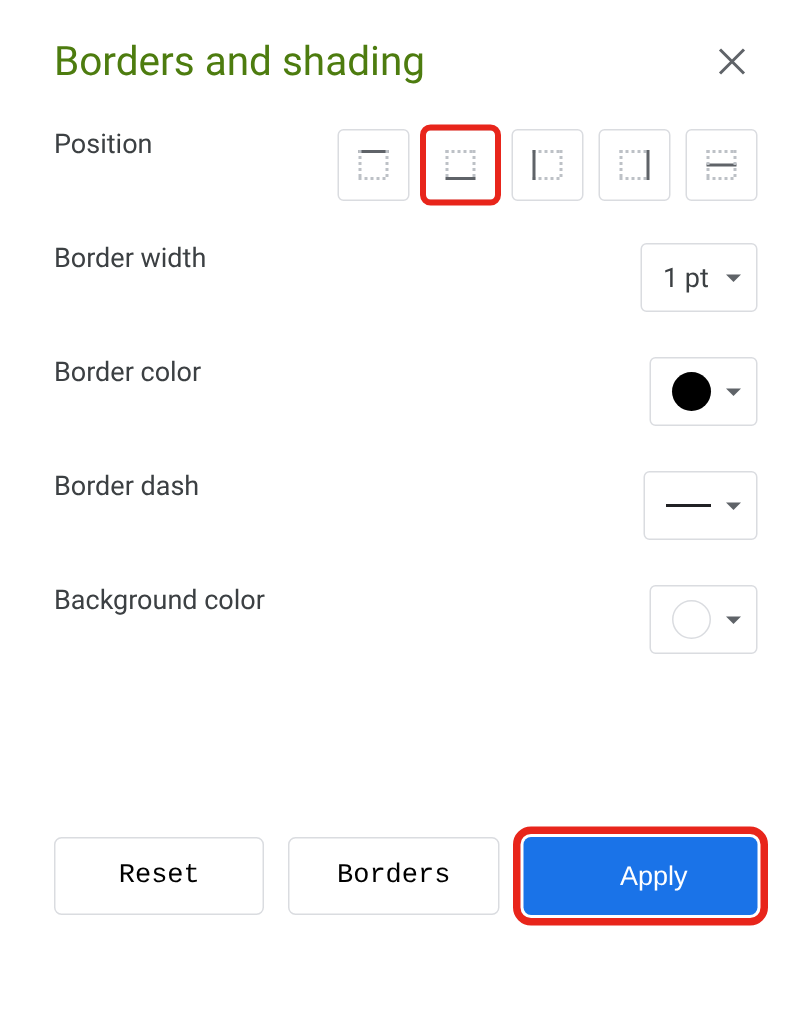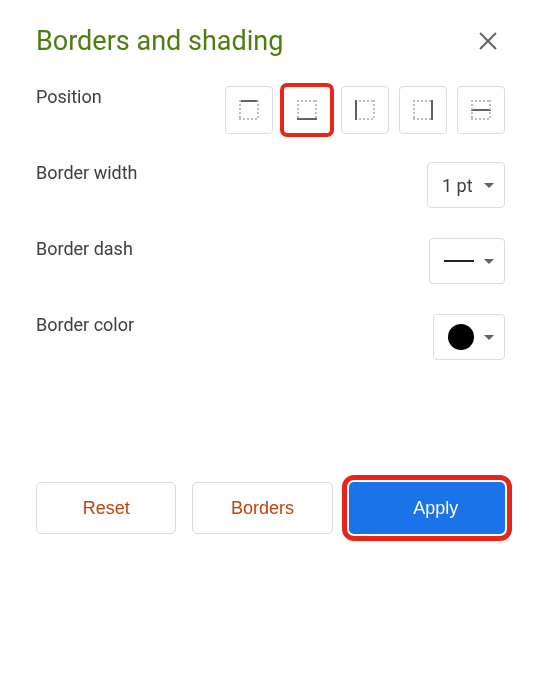--- a/index.html
+++ b/index.html
@@ -133,21 +133,22 @@
     font-size: 18px;
     font-weight: 500;
     cursor: pointer;
     display: flex;
     align-items: center;
     justify-content: center;
   }
   .btn-outline {
     border: 1px solid #dadce0;
     background: #fff;
-    color: #c2410c;
+    color: #000000;
+    font-family: Liberation Mono, monospace;
   }
   .btn-fill {
     border: none;
     background: #1a73e8;
     color: #fff;
   }
   .apply-highlight {
     outline: 5px solid #e8251b;
     outline-offset: 2px;
     padding-left: 24px;
@@ -216,37 +217,45 @@
 
   <div class="row">
     <div class="row-label">Border width</div>
     <div class="select-box">
       <span class="val">1 pt</span>
       <span class="caret"></span>
     </div>
   </div>
 
   <div class="row">
+    <div class="row-label">Border color</div>
+    <div class="select-box" style="min-width:68px">
+      <span class="color-swatch swatch-black"></span>
+
+      <span class="caret"></span>
+    </div>
+  </div>
+
+  <div class="row">
     <div class="row-label">Border dash</div>
     <div class="select-box" style="min-width:68px">
       <span class="dash-line"></span>
 
       <span class="caret"></span>
     </div>
   </div>
 
   <div class="row">
-    <div class="row-label">Border color</div>
+    <div class="row-label">Background color</div>
     <div class="select-box" style="min-width:68px">
-      <span class="color-swatch swatch-black"></span>
-
-      <span class="caret"></span>
-    </div>
-  </div>
-
+      <span class="color-swatch swatch-white"></span>
+
+      <span class="caret"></span>
+    </div>
+  </div>
 
   <div class="row">
   </div>
 
   <div class="footer">
     <button class="btn btn-outline">Reset</button>
     <button class="btn btn-outline">Borders</button>
     <button class="btn btn-fill apply-highlight">Apply</button>
   </div>
 

